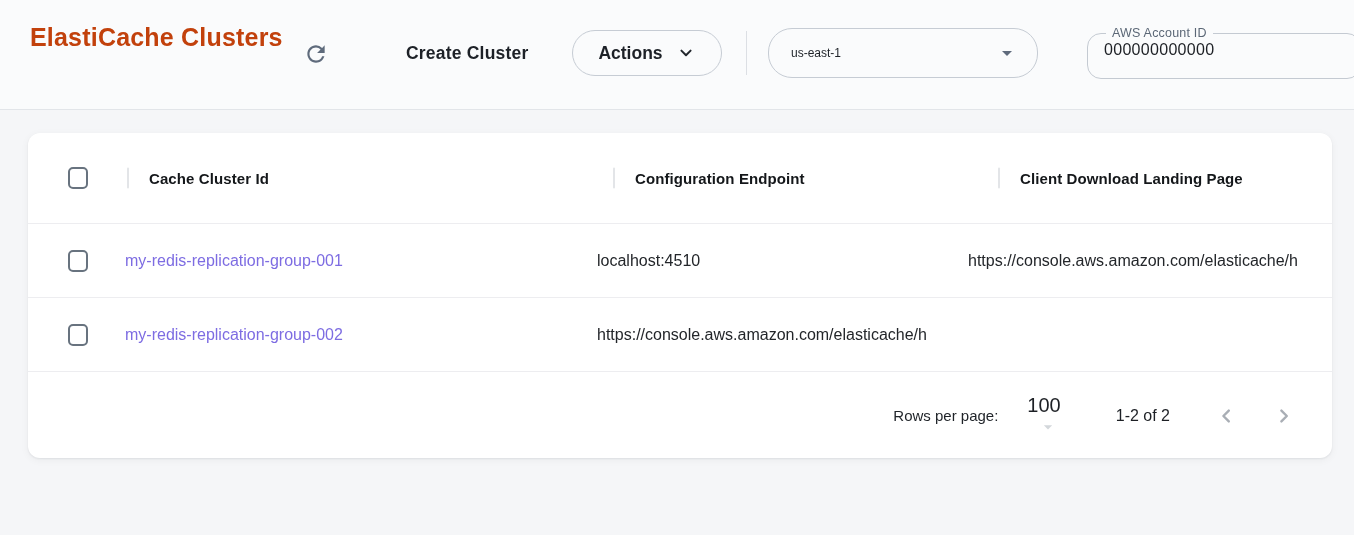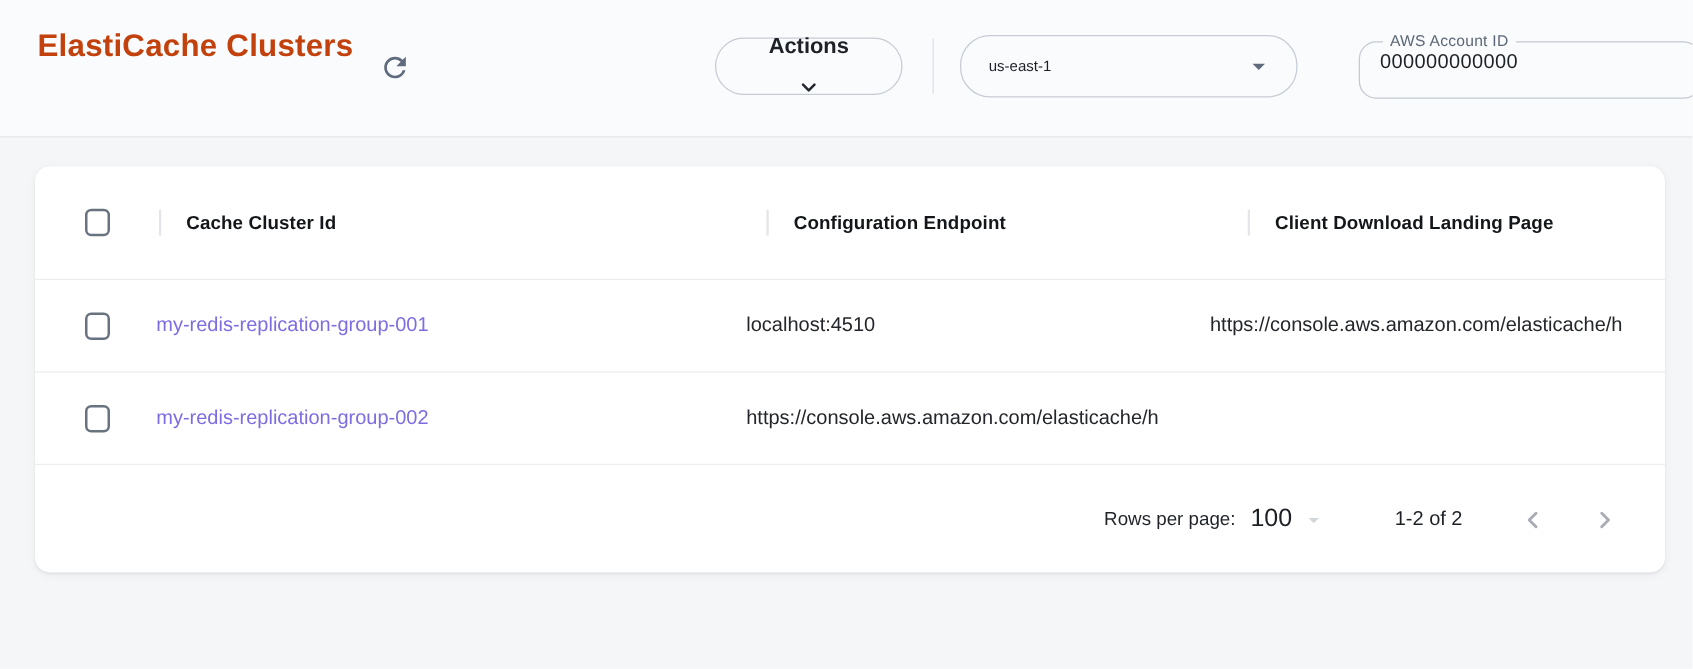--- a/index.html
+++ b/index.html
@@ -30,21 +30,21 @@
     position:absolute; left:406px; top:40px; height:27px;
     background:transparent; border:none; cursor:pointer;
     font-family:"Liberation Sans", sans-serif;
     font-size:17.5px; font-weight:700; color:#1d2127; letter-spacing:.2px;
   }
   .actions-btn {
     position:absolute; left:572px; top:30px; width:150px; height:46px;
     border:1px solid #c6ccd4; border-radius:23px; background:transparent;
     cursor:pointer; display:flex; align-items:center; justify-content:center;
     gap:13px; font-family:"Liberation Sans", sans-serif;
-    font-size:17.5px; font-weight:700; color:#1d2127;flex-direction:column;
+    font-size:17.5px; font-weight:700; color:#1d2127;
   }
   .topbar-divider {
     position:absolute; left:746px; top:31px; width:1px; height:44px;
     background:#dcdfe4;
   }
   .region-select {
     position:absolute; left:768px; top:28px; width:270px; height:50px;
     border:1px solid #c6ccd4; border-radius:24px; background:transparent;
     cursor:pointer; display:flex; align-items:center;
     padding:0 18px 0 22px;
@@ -106,21 +106,21 @@
   }
   .cluster-link { color:#7d6ce2; text-decoration:none; cursor:pointer; }
 
   
   .tfoot {
     height:87px; display:flex; align-items:center; justify-content:flex-end;
     padding-right:36px;
   }
   .rpp-label { font-size:15px; color:#1f2328; }
   .rpp-select {
-    display:flex; align-items:center; margin-left:12px; cursor:pointer;
+    display:flex; align-items:center; margin-left:29px; cursor:pointer;flex-direction:column;
   }
   .rpp-value { font-size:20px; color:#1d2025; }
   .rpp-arrow { margin-left:7px; align-self:center; }
   .range-label { font-size:16px; color:#1d2025; margin-left:55px; }
   .pg-btn {
     background:transparent; border:none; padding:0; margin-left:44px;
     width:24px; height:24px; cursor:default;
   }
   .pg-btn.next { margin-left:34px; }
 </style>
@@ -131,20 +131,21 @@
   <div class="page-title">ElastiCache Clusters</div>
 
   <button class="refresh-btn" title="">
     <span>
       <svg width="26" height="26" viewBox="0 0 24 24">
         <path fill="#5f6b7c" d="M17.65 6.35A7.96 7.96 0 0 0 12 4c-4.42 0-7.99 3.58-7.99 8S7.58 20 12 20c3.73 0 6.84-2.55 7.73-6h-2.08A5.99 5.99 0 0 1 12 18c-3.31 0-6-2.69-6-6s2.69-6 6-6c1.66 0 3.14.69 4.22 1.78L13 11h7V4l-2.35 2.35z"></path>
       </svg>
     </span>
   </button>
 
+  <button class="create-btn">Create Cluster</button>
 
   <button class="actions-btn">
     <span>Actions</span>
     <span style="display:flex;">
       <svg width="20" height="20" viewBox="0 0 24 24">
         <path d="M6.5 9.2 L12 14.7 L17.5 9.2" fill="none" stroke="#23272d" stroke-width="2.4" stroke-linecap="round" stroke-linejoin="round"></path>
       </svg>
     </span>
   </button>
 

